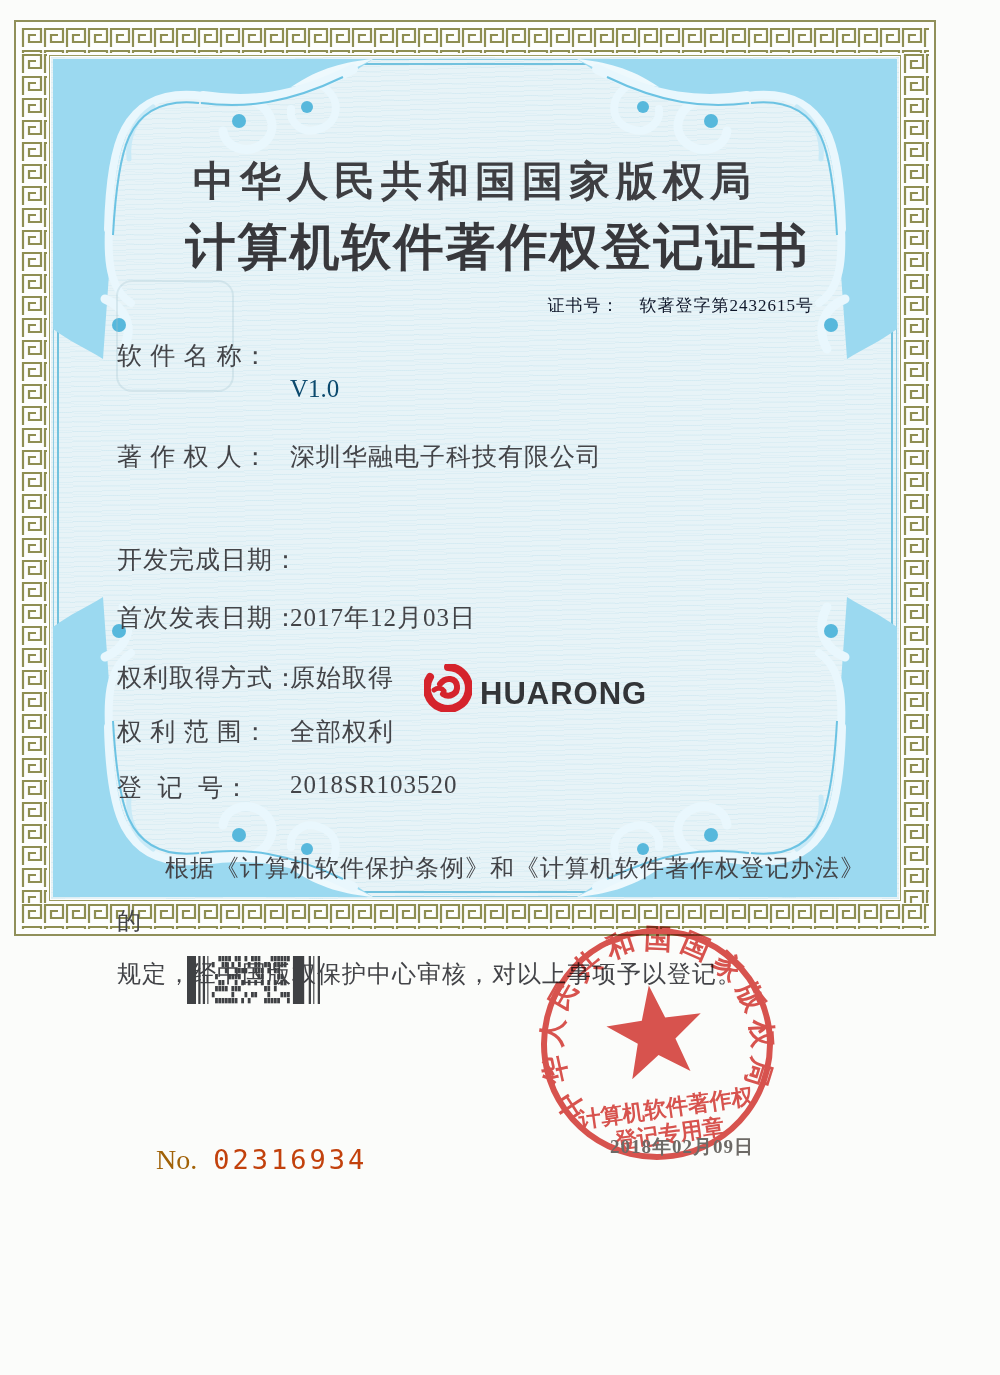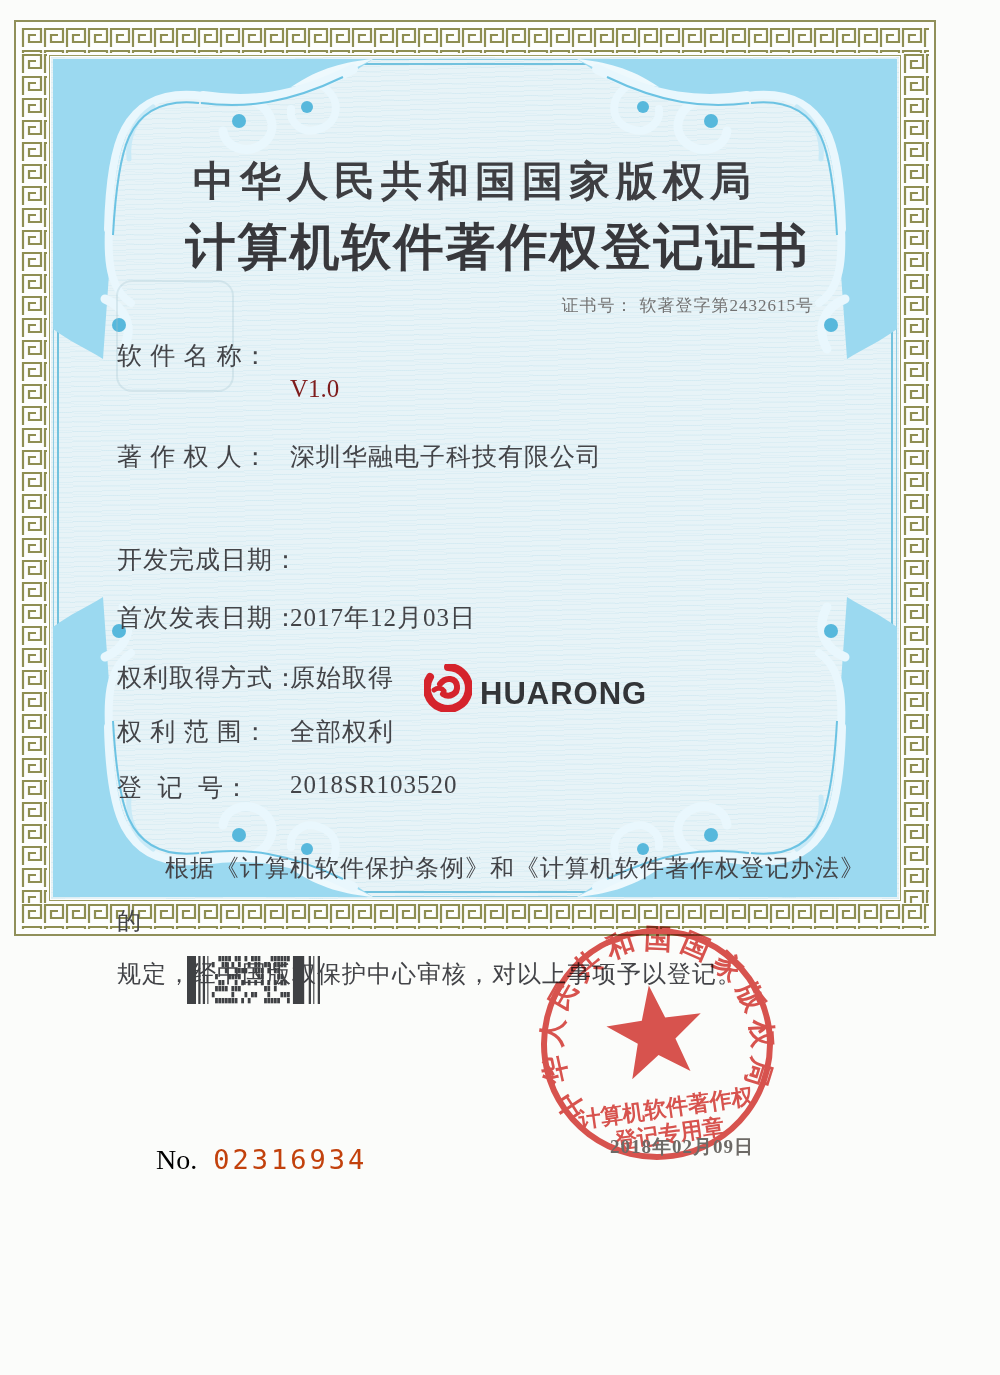--- a/index.html
+++ b/index.html
@@ -49,27 +49,27 @@
     text-align:center; font-size:41px; font-weight:bold;
     letter-spacing:6px; color:#3e3e42;
   }
   .cert-title {
     position:absolute; left:0; right:0; top:192px;
     text-align:center; font-size:50px; font-weight:bold;
     letter-spacing:2px; color:#38383c;margin-left:45px;
   }
   .cert-no {
     position:absolute; top:272px; right:120px;
-    font-size:17px; color:#737373; letter-spacing:1px;
-    display:flex; gap:6px;
+    font-size:17px; color:#0f172a; letter-spacing:1px;
+    display:flex; gap:20px;
   }
   .row { position:absolute; left:101px; font-size:25px; color:#434448; display:flex; }
   .row .lbl { width:173px; white-space:pre; letter-spacing:1px; }
   .row .val { white-space:pre; letter-spacing:1px; }
-  .val2 { position:absolute; left:274px; font-size:25px; color:#7f1d1d; }
+  .val2 { position:absolute; left:274px; font-size:25px; color:#0c4a6e; }
   .statement {
     position:absolute; left:101px; top:820px; width:758px;
     font-size:24px; line-height:53px; color:#434448; letter-spacing:1px;
   }
   .statement .l1 { text-indent:48px; }
 
   .emboss {
     position:absolute; left:100px; top:258px; width:118px; height:112px;
     border:2px solid rgba(160,195,205,0.28); border-radius:16px;
   }
@@ -89,21 +89,21 @@
   .seal { position:absolute; left:512px; top:893px; width:258px; height:258px; opacity:0.92; mix-blend-mode:multiply; }
   .seal svg { width:100%; height:100%; display:block; }
   .seal-date {
     position:absolute; left:556px; top:1112px; width:220px;
     font-size:19px; color:#6d6a66; letter-spacing:1px; text-align:center;
     font-weight:bold;
   }
 
   
   .cert-serial { position:absolute; left:140px; top:1122px; display:flex; align-items:baseline; gap:16px; }
-  .cert-serial .no-lbl { font-size:28px; color:#000000; }
+  .cert-serial .no-lbl { font-size:28px; color:#a16207; }
   .cert-serial .no-val {
     font-family:"DejaVu Sans Mono","Liberation Mono",monospace;
     font-size:27px; color:#c2410c; letter-spacing:3px;
   }
 </style>
 </head>
 <body>
 
 <svg width="0" height="0" style="position:absolute" aria-hidden="true">
   <defs>

